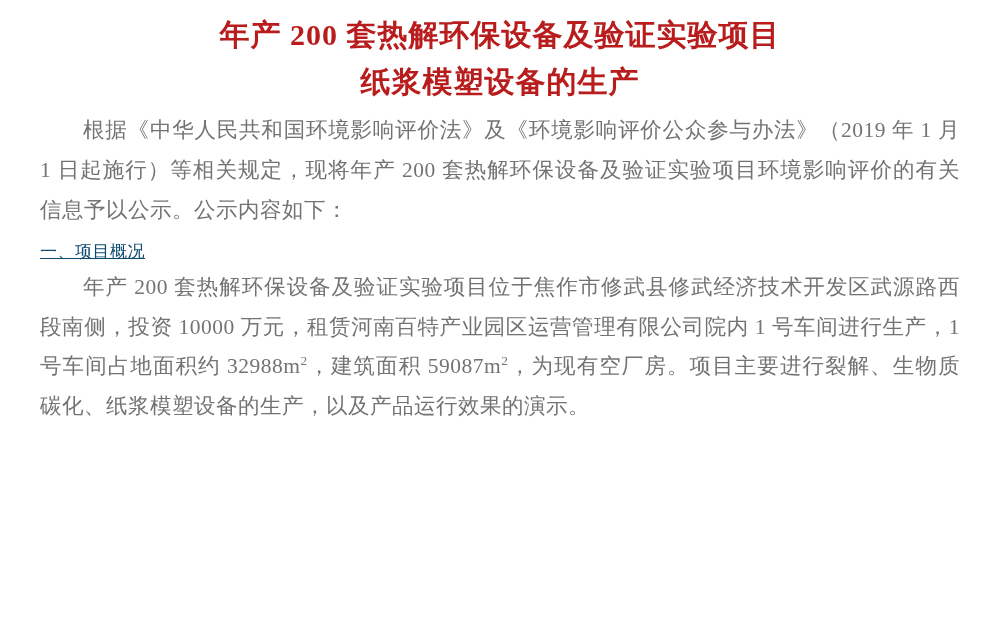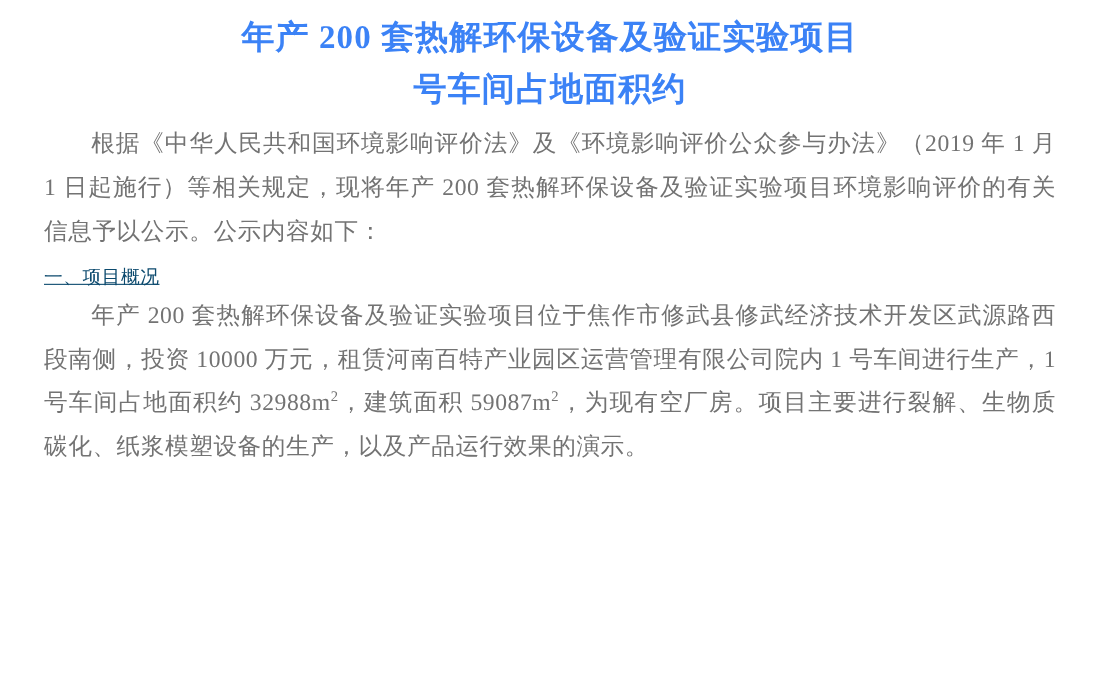--- a/index.html
+++ b/index.html
@@ -23,21 +23,21 @@
   }
   .title-block {
     text-align: center;
     margin: 0;
   }
   .title-line {
     font-size: 30px;
     font-weight: bold;
     letter-spacing: 1px;
     line-height: 1.55;
-    color: #3b82f6;
+    color: #b91c1c;
   }
   .body-text {
     font-size: 21.5px;
     line-height: 1.85;
     letter-spacing: 0.5px;
     text-align: justify;
     text-justify: inter-ideograph;
     color: #737373;
     margin: 0;
   }
@@ -62,21 +62,21 @@
     line-height: 0;
   }
 </style>
 </head>
 <body>
 
 <div class="page">
 
   <div class="title-block">
     <div class="title-line">年产 200 套热解环保设备及验证实验项目</div>
-    <div class="title-line">号车间占地面积约</div>
+    <div class="title-line">纸浆模塑设备的生产</div>
   </div>
 
   <p class="body-text para-indent spaced">根据《中华人民共和国环境影响评价法》及《环境影响评价公众参与办法》（2019 年 1 月 1 日起施行）等相关规定，现将年产 200 套热解环保设备及验证实验项目环境影响评价的有关信息予以公示。公示内容如下：</p>
 
   <p class="section-heading spaced">一、项目概况</p>
 
   <p class="body-text para-indent"><span>年产 200 套热解环保设备及验证实验项目位于焦作市修武县修武经济技术开发区武源路西段南侧，投资 10000 万元，租赁河南百特产业园区运营管理有限公司院内 1 号车间进行生产，1 号车间占地面积约 32988m</span><sup>2</sup><span>，建筑面积 59087m</span><sup>2</sup><span>，为现有空厂房。项目主要进行裂解、生物质碳化、纸浆模塑设备的生产，以及产品运行效果的演示。</span></p>
 
 </div>
 

